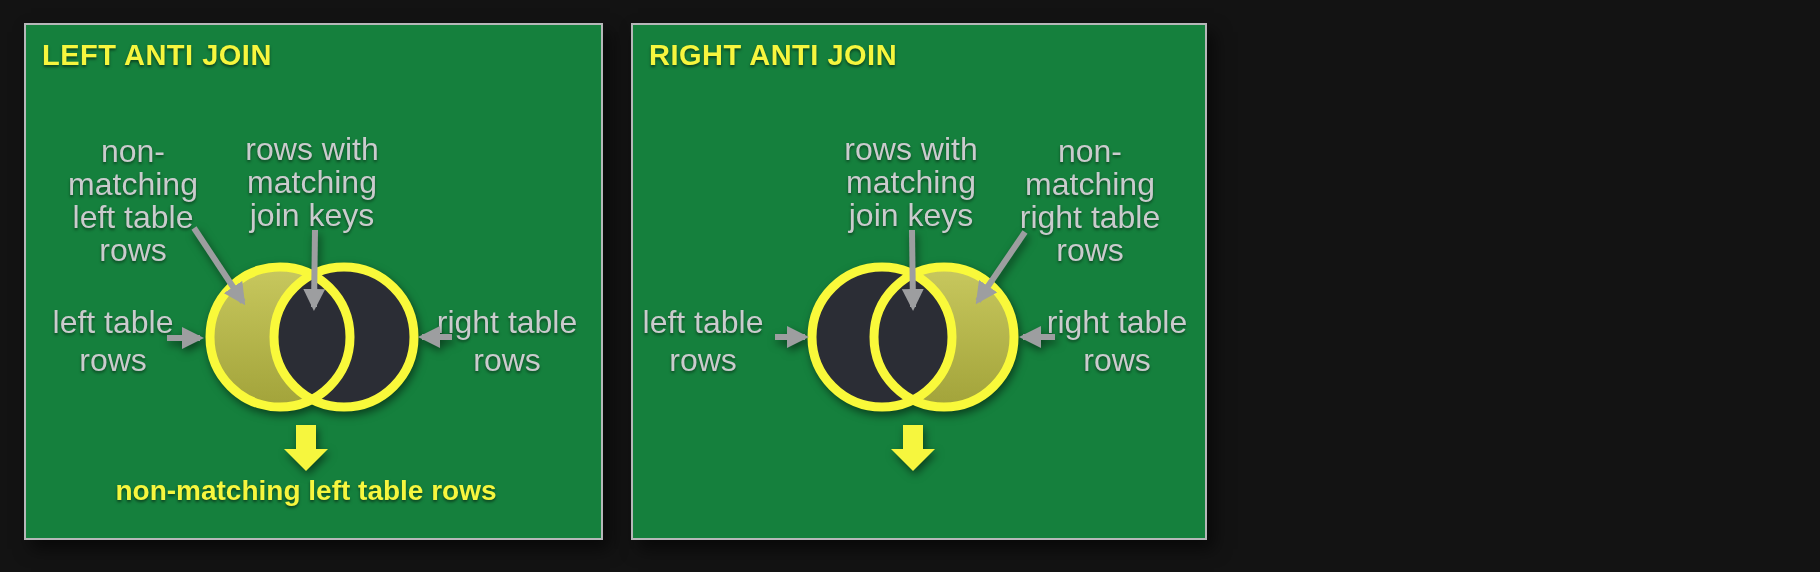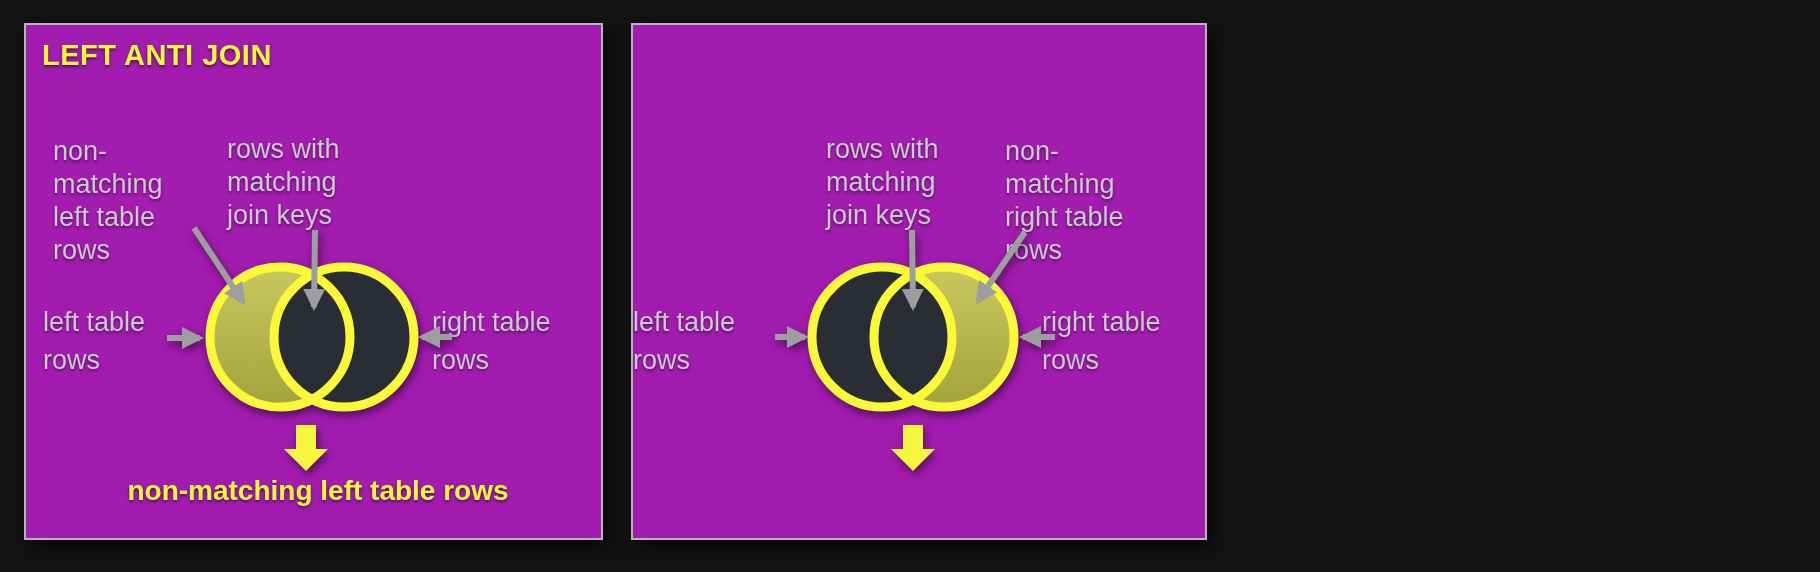--- a/index.html
+++ b/index.html
@@ -10,21 +10,21 @@
     background: #131313;
     overflow: hidden;
     font-family: "Liberation Sans", sans-serif;
   }
   .stage { position: relative; width: 1820px; height: 572px; }
 
   .panel {
     position: absolute;
     top: 23px;
     height: 517px;
-    background: #a21caf;
+    background: #15803d;
     border: 2px solid #b6b7b9;
     box-sizing: border-box;
     box-shadow: 7px 9px 16px rgba(0,0,0,0.55);
   }
   .panel-left  { left: 24px;  width: 579px; }
   .panel-right { left: 631px; width: 576px; }
 
   .title {
     position: absolute;
     left: 16px;
@@ -34,40 +34,40 @@
     font-weight: bold;
     color: #f6f63e;
     letter-spacing: 0.5px;
     text-shadow: 0 2px 3px rgba(0,0,0,0.5);
     white-space: nowrap;
   }
 
   .lbl {
     position: absolute;
     color: #cacbcd;
-    font-size: 27px;
-    text-align: left;
+    font-size: 32px;
+    text-align: center;
     white-space: pre-line;
     text-shadow: 0 2px 3px rgba(0,0,0,0.45);
   }
   .lbl-top  { line-height: 33px; }
   .lbl-side { line-height: 38px; }
 
   .venn {
     position: absolute;
     left: 0; top: 0;
     filter: drop-shadow(2px 4px 4px rgba(0,0,0,0.5));
   }
   .ring { fill: none; stroke: #f9f93a; stroke-width: 9; }
   .garrow { stroke: #9d9ea0; stroke-width: 6; fill: none; }
   .block-arrow { fill: #f6f63e; }
 
   .caption {
     position: absolute;
-    left: 12px;
+    left: 0;
     top: 450px;
     width: 560px;
     text-align: center;
     font-size: 28px;
     font-weight: bold;
     color: #f6f63e;
     text-shadow: 0 2px 3px rgba(0,0,0,0.5);
     white-space: nowrap;
   }
 </style>
@@ -114,20 +114,21 @@
       <line class="garrow" x1="141" y1="313" x2="174" y2="313" marker-end="url(#gah)"></line>
       <line class="garrow" x1="426" y1="312" x2="396" y2="312" marker-end="url(#gah)"></line>
 
       <path class="block-arrow" d="M270,400 h20 v24 h12 l-22,22 l-22,-22 h12 z"></path>
     </svg>
 
     <div class="caption">non-matching left table rows</div>
   </section>
 
   <section class="panel panel-right">
+    <h2 class="title">RIGHT ANTI JOIN</h2>
 
     <div class="lbl lbl-top" style="left:193px; top:108px; width:170px;">rows with
 matching
 join keys</div>
     <div class="lbl lbl-top" style="left:372px; top:110px; width:170px;">non-
 matching
 right table
 rows</div>
     <div class="lbl lbl-side" style="left:0px; top:278px; width:140px;">left table
 rows</div>

